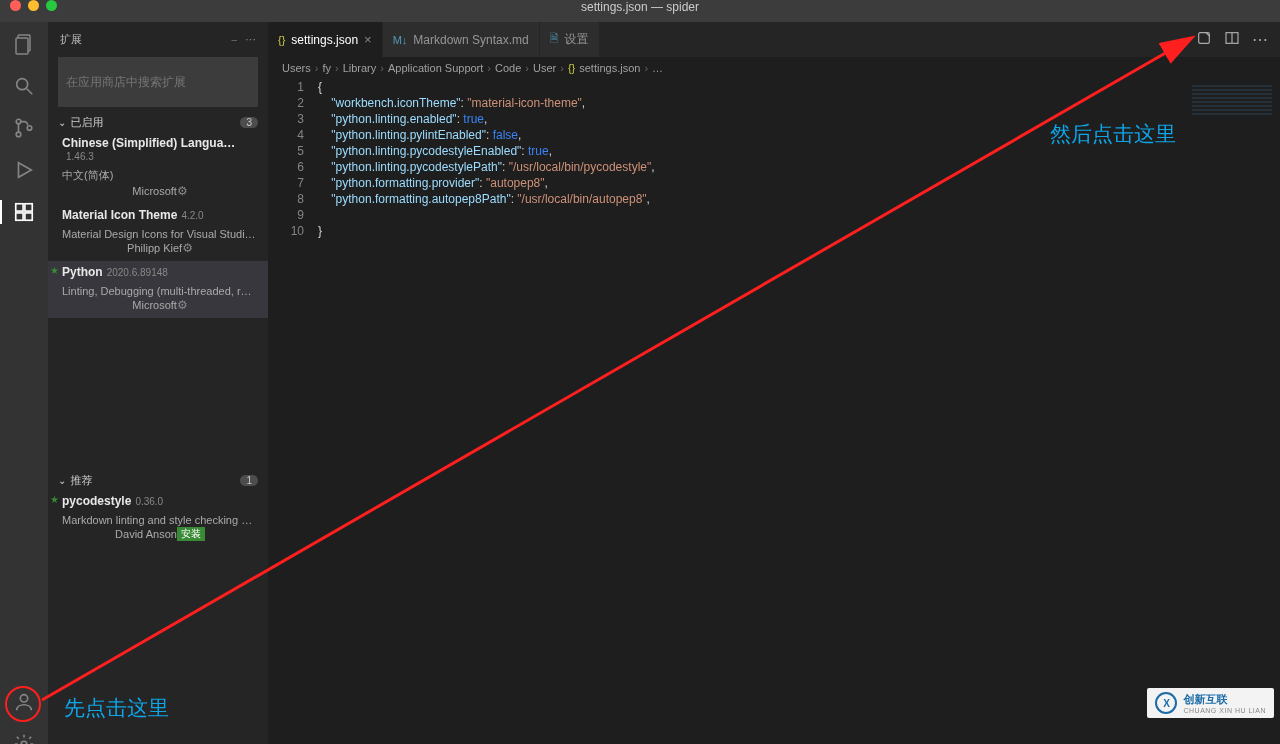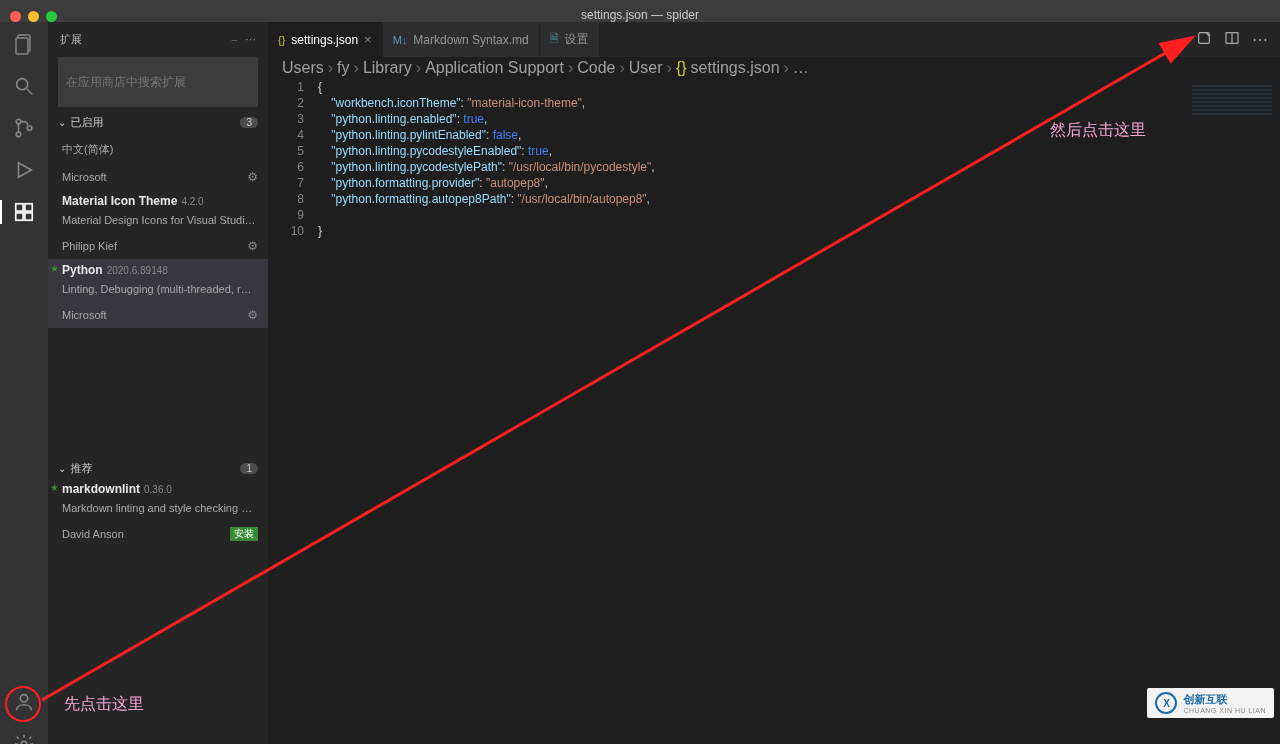--- a/index.html
+++ b/index.html
@@ -1,18 +1,18 @@
 <!DOCTYPE html>
 <html><head>
 <meta charset="utf-8">
 <style>
 * { margin: 0; padding: 0; box-sizing: border-box; font-family: -apple-system, "Helvetica Neue", Arial, sans-serif; }
 body { width: 1280px; height: 744px; background: #1e1e1e; color: #ccc; overflow: hidden; position: relative; }
 
-.titlebar { height: 22px; background: #3c3c3c; display: flex; align-items: flex-end; position: relative; }
+.titlebar { height: 22px; background: #3c3c3c; display: flex; align-items: flex-start; position: relative; }
 .traffic { display: flex; gap: 7px; padding-left: 10px; }
 .traffic span { width: 11px; height: 11px; border-radius: 50%; }
 .tl-red { background: #ff5f57; } .tl-yellow { background: #febc2e; } .tl-green { background: #28c840; }
 .titlebar-title { position: absolute; left: 50%; transform: translateX(-50%); font-size: 12px; color: #ccc; }
 
 .main { display: flex; height: 744px; }
 .activitybar { width: 48px; background: #333; display: flex; flex-direction: column; align-items: center; padding-top: 10px; gap: 18px; position: relative; }
 .activitybar .icon { width: 24px; height: 24px; color: #858585; display: flex; align-items: center; justify-content: center; cursor: pointer; }
 .activitybar .icon.active { color: #fff; }
 .activitybar .icon.active::before { content: ''; position: absolute; left: 0; width: 2px; height: 24px; background: #fff; }
@@ -24,51 +24,51 @@
 .search-box { margin: 0 10px 6px; }
 .search-box input { width: 100%; background: #3c3c3c; border: none; color: #ccc; padding: 18px 8px; font-size: 12px; outline: none; }
 .section-hdr { display: flex; align-items: center; padding: 2px 10px; font-size: 11px; color: #ccc; cursor: pointer; }
 .section-hdr .chev { margin-right: 4px; font-size: 10px; }
 .section-hdr .badge { margin-left: auto; background: #4d4d4d; color: #ccc; border-radius: 10px; padding: 0 6px; font-size: 10px; }
 .ext { padding: 4px 10px 6px 14px; font-size: 11px; position: relative; }
 .ext.selected { background: #37373d; }
 .ext .name { color: #e8e8e8; font-weight: 600; font-size: 12px; }
 .ext .ver { color: #888; font-size: 10px; margin-left: 4px; font-weight: 400; }
 .ext .desc { color: #aaa; white-space: nowrap; overflow: hidden; text-overflow: ellipsis; margin-top: 6px; }
-.ext .pub { color: #aaa; margin-top: 13px; display: flex; justify-content: space-between; align-items: center; }
+.ext .pub { color: #aaa; margin-top: 1px; display: flex; justify-content: center; align-items: center; }
 .ext .gear { color: #888; font-size: 12px; }
 .ext .install { background: #388a34; color: #fff; padding: 0 4px; font-size: 10px; font-family: Liberation Mono, monospace; }
 .ext .star { position: absolute; left: 2px; top: 4px; color: #388a34; font-size: 10px; }
 
 .editor-area { flex: 1; background: #1e1e1e; display: flex; flex-direction: column; }
 .tabs { height: 35px; background: #252526; display: flex; align-items: stretch; }
 .tab { display: flex; align-items: center; padding: 0 10px; font-size: 12px; color: #969696; background: #2d2d2d; border-right: 1px solid #252526; gap: 6px; cursor: pointer; }
 .tab.active { background: #1e1e1e; color: #fff; }
 .tab .close { color: #888; font-size: 13px; }
 .tab .ficon { font-size: 11px; }
 .ic-json { color: #cbcb41; } .ic-md { color: #519aba; } .ic-set { color: #519aba; }
 .tabs-actions { margin-left: auto; display: flex; align-items: center; gap: 12px; padding-right: 12px; color: #aaa; }
 .tabs-actions .icon { cursor: pointer; }
 
-.breadcrumb { height: 22px; display: flex; align-items: center; padding: 0 14px; font-size: 16px; color: #a0a0a0; gap: 4px; }
+.breadcrumb { height: 22px; display: flex; align-items: center; padding: 0 14px; font-size: 11px; color: #a0a0a0; gap: 4px; }
 .breadcrumb .sep { color: #666; }
 
 .code { display: flex; font-family: Menlo, Consolas, monospace; font-size: 12px; line-height: 16px; }
 .gutter { width: 50px; text-align: right; color: #858585; padding-right: 14px; user-select: none; }
 .lines { flex: 1; padding-right: 10px; }
 .tok-brace { color: #d4d4d4; } .tok-key { color: #9cdcfe; } .tok-str { color: #ce9178; } .tok-bool { color: #3b82f6; text-align: center; } .tok-punc { color: #d4d4d4; }
 .minimap { width: 100px; background: #1e1e1e; position: relative; }
 .minimap .mm { position: absolute; top: 6px; right: 8px; width: 80px; height: 30px; background: linear-gradient(#2a3f52 2px, transparent 2px); background-size: 100% 4px; opacity: 0.5; }
 
 .statusbar { height: 22px; background: #007acc; color: #fff; display: flex; align-items: center; font-size: 11px; padding: 0 8px; }
 .statusbar .left { display: flex; gap: 10px; align-items: center; }
 .statusbar .right { margin-left: auto; display: flex; gap: 12px; align-items: center; }
 
 
-.annot { position: absolute; font-size: 16px; color: #f9a8d4; font-weight: 500; pointer-events: none; z-index: 100; }
+.annot { position: absolute; font-size: 21px; color: #0ea5e9; font-weight: 500; pointer-events: none; z-index: 100; }
 .circle-annot { position: absolute; width: 36px; height: 36px; border: 2px solid #ff1f1f; border-radius: 50%; z-index: 100; pointer-events: none; }
 svg.arrow { position: absolute; top: 0; left: 0; pointer-events: none; z-index: 99; }
 
 .watermark { position: absolute; right: 6px; bottom: 26px; display: flex; align-items: center; gap: 6px; background: rgba(255,255,255,0.95); padding: 4px 8px; border-radius: 2px; color: #1a6ba8; font-size: 11px; font-weight: 600; z-index: 200; }
 .watermark .logo { width: 22px; height: 22px; border: 2px solid #1a6ba8; border-radius: 50%; display: flex; align-items: center; justify-content: center; font-size: 10px; color: #1a6ba8; }
 .watermark .sub { font-size: 7px; color: #888; display: block; font-weight: 400; letter-spacing: 0.5px; }
 </style>
 </head>
 <body>
 
@@ -144,20 +144,21 @@
     <div class="search-box">
       <input placeholder="在应用商店中搜索扩展" style="">
     </div>
     <div class="section-hdr">
       <span class="chev">⌄</span>
       <span>已启用</span>
       <span class="badge">3</span>
     </div>
     <div id="ext-list">
         <div class="ext">
+          <div><span class="name">Chinese (Simplified) Langua…</span><span class="ver">1.46.3</span></div>
           <div class="desc">中文(简体)</div>
           <div class="pub">
             <span>Microsoft</span>
             <span class="gear">⚙</span>
           </div>
         </div>
         <div class="ext">
           <div><span class="name">Material Icon Theme</span><span class="ver">4.2.0</span></div>
           <div class="desc">Material Design Icons for Visual Studi…</div>
           <div class="pub">
@@ -177,21 +178,21 @@
       </div>
     <div style="flex:1"></div>
     <div class="section-hdr">
       <span class="chev">⌄</span>
       <span>推荐</span>
       <span class="badge">1</span>
     </div>
     <div id="rec-list">
         <div class="ext">
           <span class="star">★</span>
-          <div><span class="name">markdownlint</span><span class="ver">0.36.0</span></div>
+          <div><span class="name">pycodestyle</span><span class="ver">0.36.0</span></div>
           <div class="desc">Markdown linting and style checking …</div>
           <div class="pub">
             <span>David Anson</span>
             <span class="install">安装</span>
           </div>
         </div>
       </div>
     <div style="height:200px"></div>
     <div class="section-hdr">
       <span class="chev">›</span>

